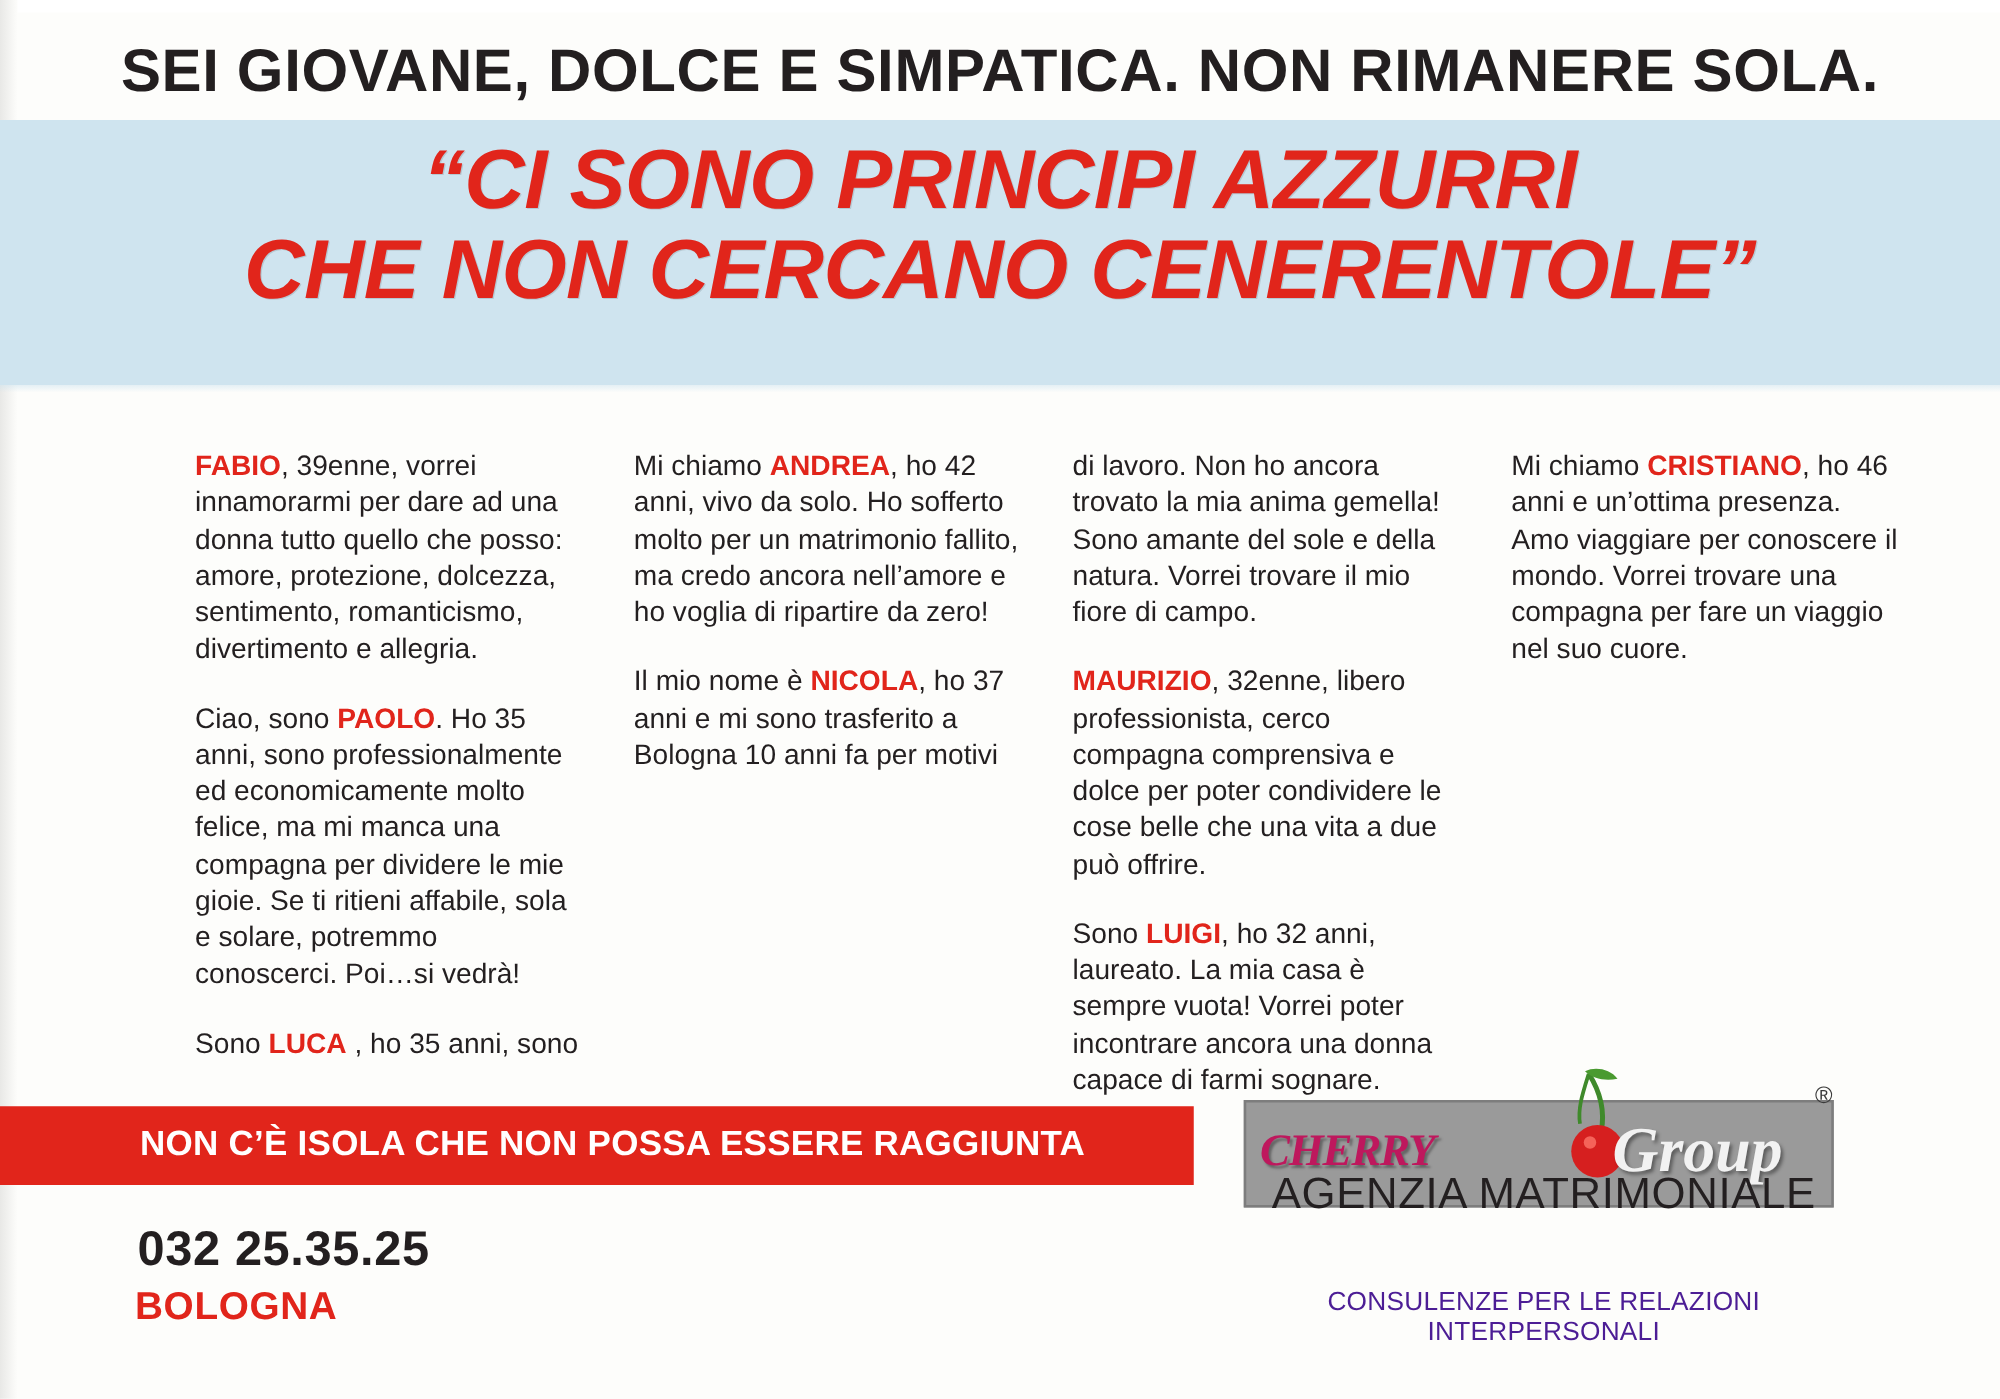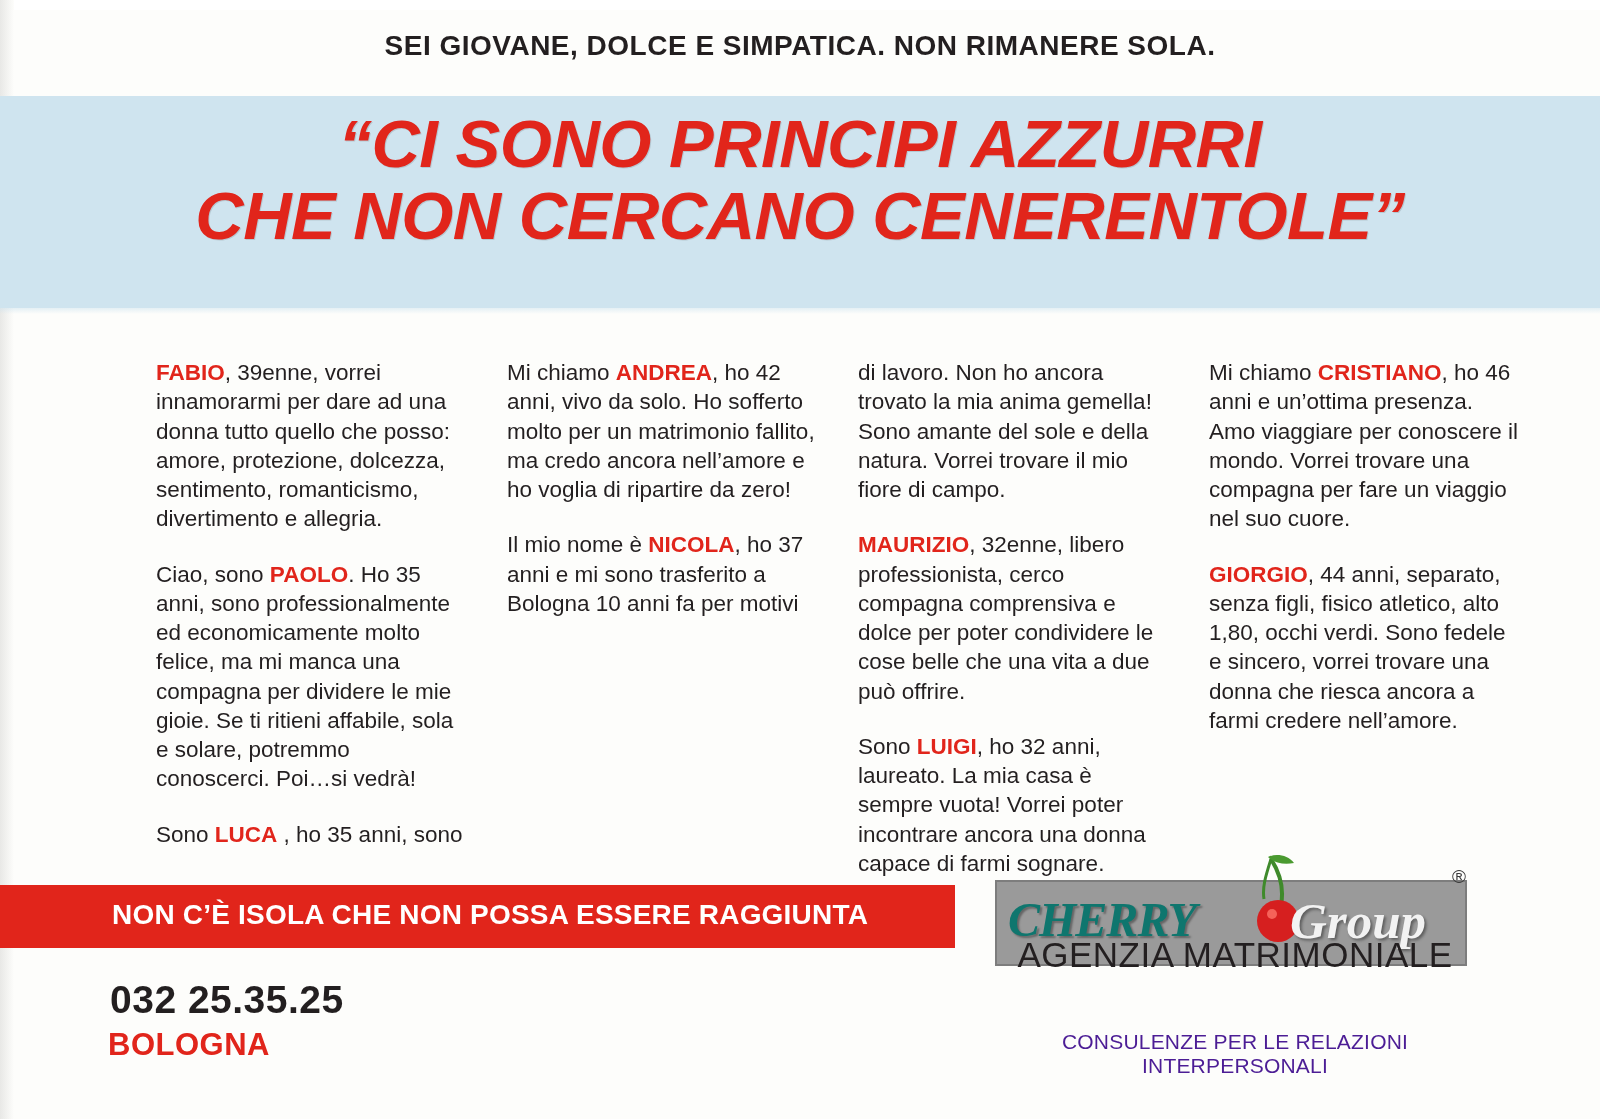--- a/index.html
+++ b/index.html
@@ -41,21 +41,21 @@
     height: 10px;
     background: linear-gradient(to bottom, rgba(207,228,239,0.9), rgba(207,228,239,0));
   }
 
   .kicker {
     position: absolute;
     left: 0;
     top: 30px;
     width: 1600px;
     text-align: center;
-    font-size: 28px;
+    font-size: 48px;
     font-weight: 700;
     letter-spacing: 0.5px;
     color: #231f20;
     font-family: "Liberation Sans", sans-serif;
   }
 
   .headline {
     position: absolute;
     left: 0;
     top: 108px;
@@ -153,22 +153,22 @@
   }
   .logo-cherry {
     position: absolute;
     left: 1008px;
     top: 886px;
     width: 230px;
     height: 68px;
     font-family: "Liberation Serif", serif;
     font-style: italic;
     font-weight: 700;
-    font-size: 48px;
-    color: #0f766e;
+    font-size: 36px;
+    color: #be185d;
     letter-spacing: -1px;
     line-height: 68px;
     text-shadow: 2px 2px 2px rgba(0,0,0,0.35);
   }
   .logo-group {
     position: absolute;
     left: 1290px;
     top: 888px;
     width: 175px;
     height: 66px;
@@ -261,21 +261,20 @@
     </div>
 
     <div class="col">
       <p><span>di lavoro. Non ho ancora trovato la mia anima gemella! Sono amante del sole e della natura. Vorrei trovare il mio fiore di campo.</span></p>
       <p><span class="name">MAURIZIO</span><span>, 32enne, libero professionista, cerco compagna comprensiva e dolce per poter condividere le cose belle che una vita a due può offrire.</span></p>
       <p><span>Sono </span><span class="name">LUIGI</span><span>, ho 32 anni, laureato. La mia casa è sempre vuota! Vorrei poter incontrare ancora una donna capace di farmi sognare.</span></p>
     </div>
 
     <div class="col">
       <p><span>Mi chiamo </span><span class="name">CRISTIANO</span><span>, ho 46 anni e un’ottima presenza. Amo viaggiare per conoscere il mondo. Vorrei trovare una compagna per fare un viaggio nel suo cuore.</span></p>
-      <p><span class="name">GIORGIO</span><span>, 44 anni, separato, senza figli, fisico atletico, alto 1,80, occhi verdi. Sono fedele e sincero, vorrei trovare una donna che riesca ancora a farmi credere nell’amore.</span></p>
     </div>
 
   </div>
 
   <div class="footer-bar"></div>
   <div class="footer-bar-text">NON C’È ISOLA CHE NON POSSA ESSERE RAGGIUNTA</div>
 
   <div class="phone">032 25.35.25</div>
   <div class="city">BOLOGNA</div>
 

